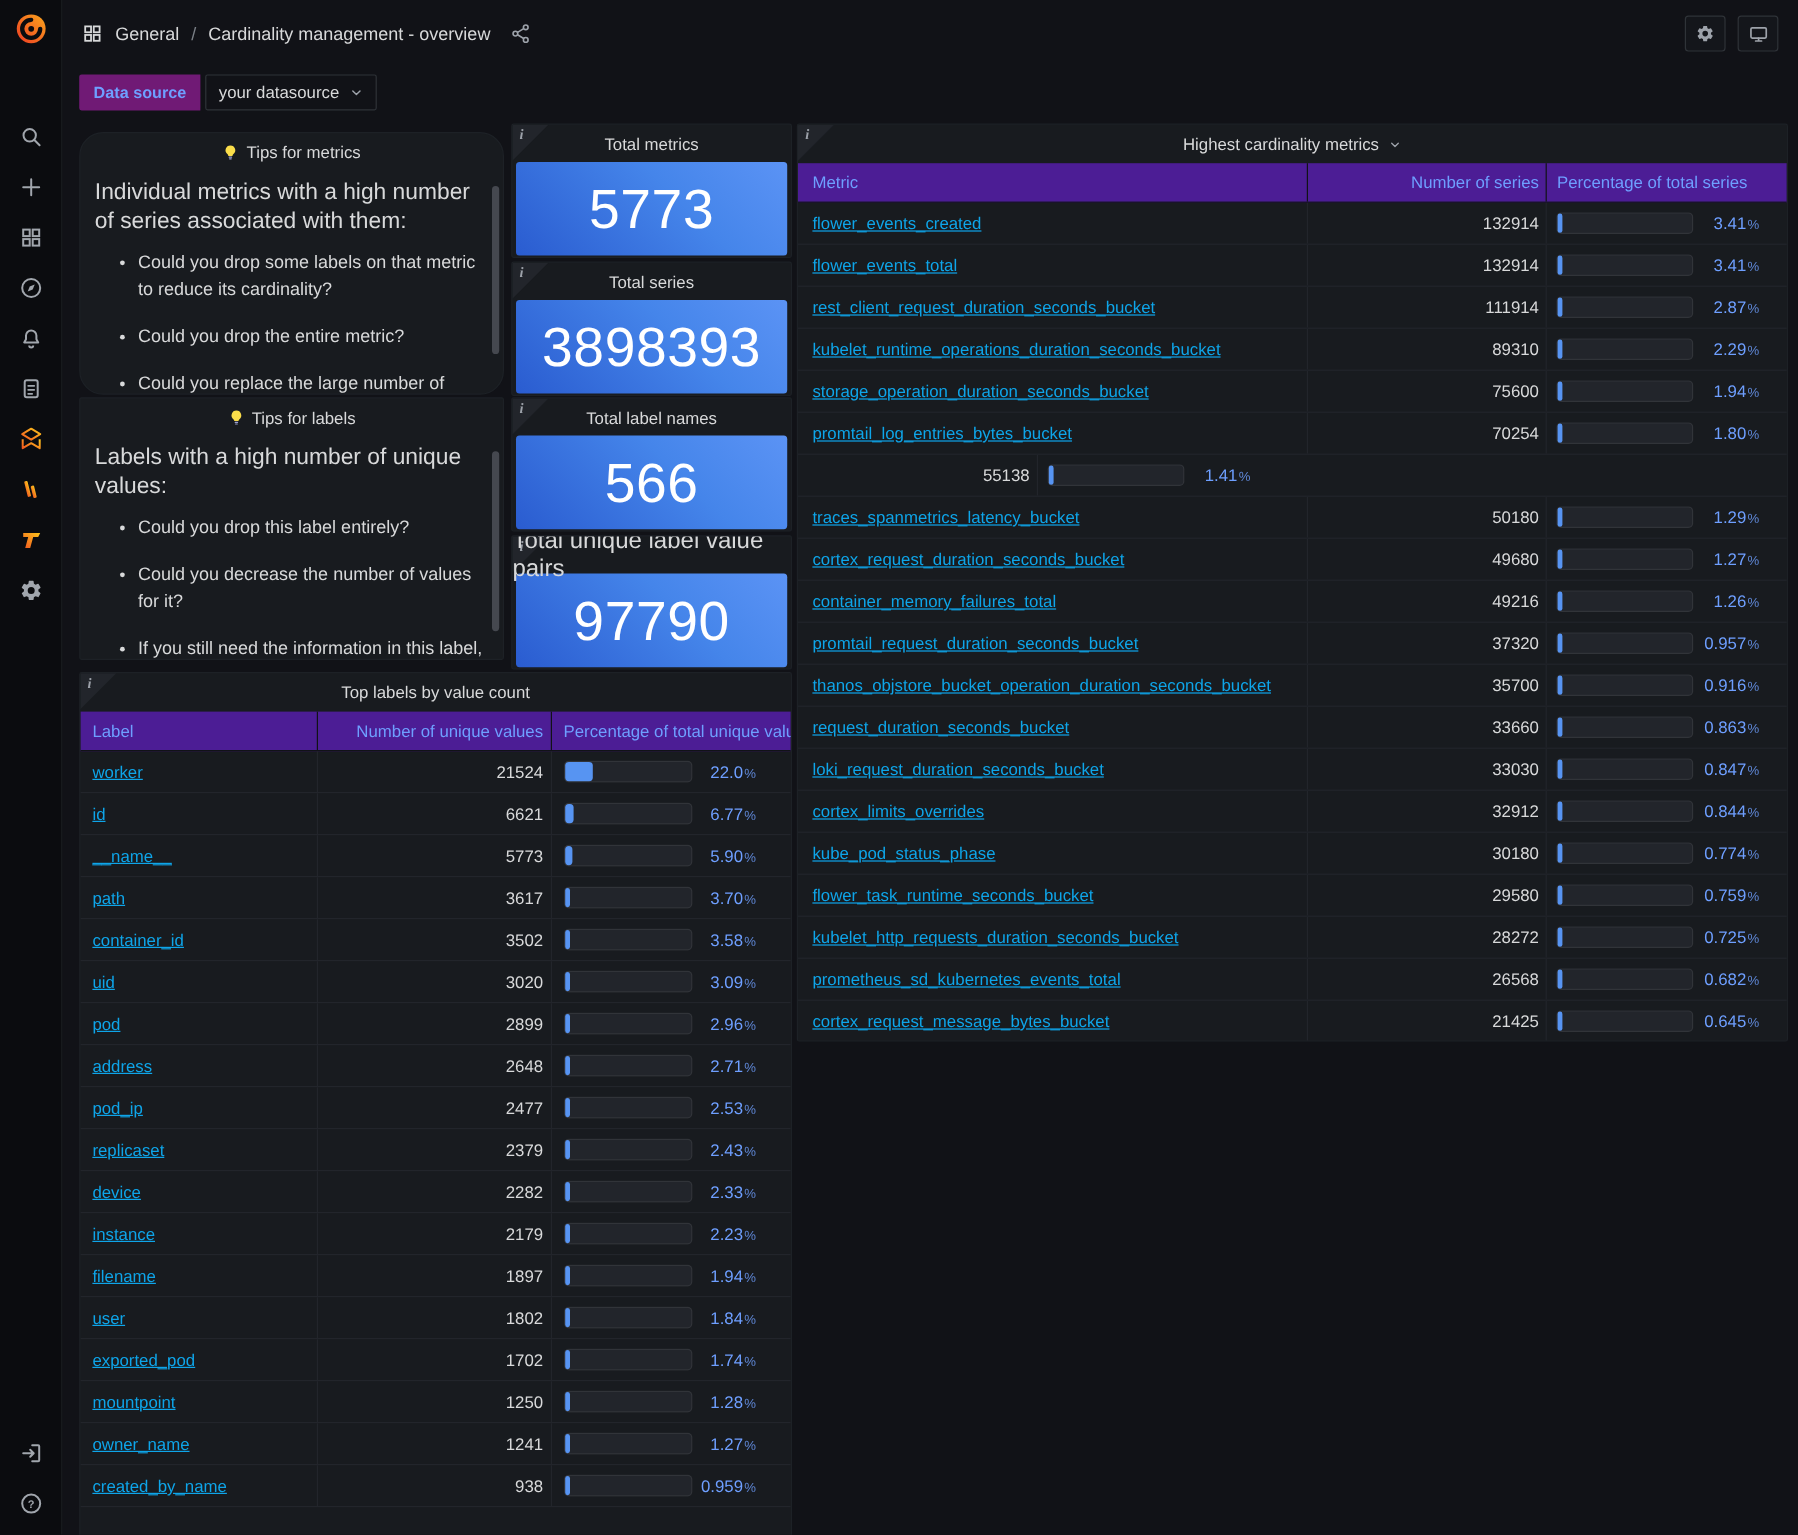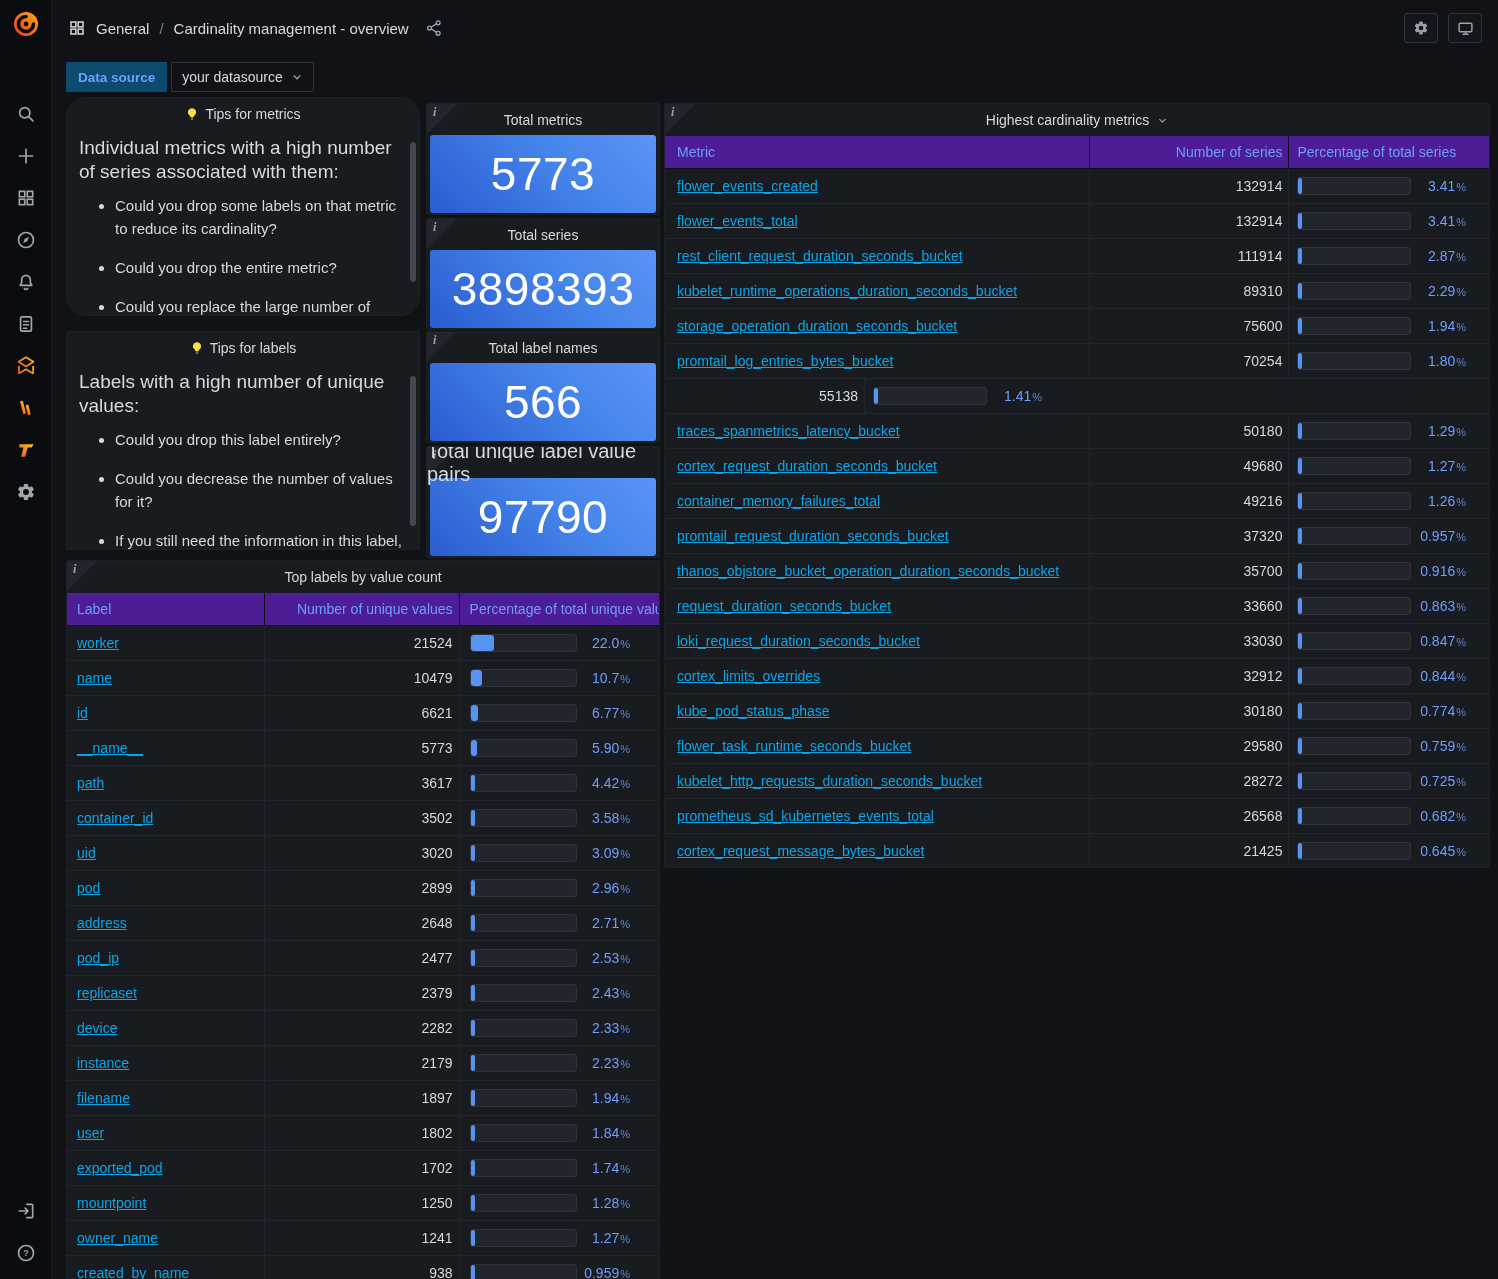--- a/index.html
+++ b/index.html
@@ -21,21 +21,21 @@
   .topnav{position:absolute;left:52px;top:0;width:1446px;height:56px;display:flex;align-items:center;padding:0 16px;}
   .crumbs{display:flex;align-items:center;gap:10px;}
   .crumb-icon svg{width:18px;height:18px;display:block;}
   .crumb{font-size:15px;color:#d8d9da;font-weight:500;cursor:pointer;white-space:nowrap;}
   .crumb-sep{color:#7b8087;font-size:15px;}
   .share-btn{margin-left:6px;cursor:pointer;display:flex;}
   .nav-right{margin-left:auto;display:flex;gap:10px;}
   .nav-btn{width:34px;height:30px;border:1px solid #2f3338;border-radius:3px;background:#14161b;display:flex;align-items:center;justify-content:center;cursor:pointer;}
   
   .submenu{position:absolute;left:66px;top:62px;display:flex;align-items:center;}
-  .ds-chip{height:30px;background:#0c4a6e;border-radius:2px 0 0 2px;display:flex;align-items:center;padding:0 12px;color:#6e9fff;font-weight:700;font-size:13.5px;}
+  .ds-chip{height:30px;background:#701a75;border-radius:2px 0 0 2px;display:flex;align-items:center;padding:0 12px;color:#6e9fff;font-weight:700;font-size:13.5px;}
   .ds-select{height:30px;margin-left:4px;border:1px solid #2f3338;border-radius:2px;display:flex;align-items:center;gap:8px;padding:0 10px;color:#d8d9da;font-size:14px;cursor:pointer;background:#111217;}
   
   .panel{position:absolute;background:#181b1f;border:1px solid #1d2126;border-radius:2px;overflow:hidden;}
   .ptitle{height:32px;display:flex;align-items:center;justify-content:center;gap:6px;font-size:14px;font-weight:500;color:#d8d9da;cursor:pointer;position:relative;}
   .corner{position:absolute;top:0;left:0;width:0;height:0;border-top:30px solid #22252b;border-right:30px solid transparent;cursor:pointer;}
   .corner .i{position:absolute;top:-29px;left:6px;font:italic bold 12px "Liberation Serif",serif;color:#9da2aa;}
   
   .tips-body{padding:6px 14px 0 12px;}
   .tips-intro{font-size:19px;line-height:24px;color:#d8d9da;}
   .tips-list{margin:10px 0 0 36px;list-style:disc;color:#9da2aa;}
@@ -223,21 +223,21 @@
   <div class="ds-select">
     <span>your datasource</span>
     <span class="ic">
         <svg width="12" height="12" viewBox="0 0 24 24">
           <path d="M6 9.5l6 6 6-6" fill="none" stroke="#9da2aa" stroke-width="2.4" stroke-linecap="round" stroke-linejoin="round"></path>
         </svg>
       </span>
   </div>
 </div>
 
-<div class="panel" style="left:66px;top:97px;width:354px;height:219px;border-radius:20px;">
+<div class="panel" style="left:66px;top:110px;width:354px;height:219px;border-radius:20px;">
   <div class="ptitle">
     <span class="ic">
         <svg width="14" height="14" viewBox="0 0 24 24">
           <path d="M12 2a7 7 0 0 0-4 12.7c.7.5 1 1.3 1 2.3h6c0-1 .3-1.8 1-2.3A7 7 0 0 0 12 2z" fill="#fadd4a"></path>
           <rect x="9.5" y="18" width="5" height="1.8" rx=".9" fill="#9aa0ce"></rect>
           <rect x="10" y="20.4" width="4" height="1.6" rx=".8" fill="#9aa0ce"></rect>
         </svg>
       </span>
     <span>Tips for metrics</span>
   </div>
@@ -329,32 +329,20 @@
         <div class="tcell c2 cnum">21524</div>
         <div class="tcell c3">
           <div class="bar">
             <div class="fill" style="width: 22%;"></div>
           </div>
           <div class="pct"><span class="pv">22.0</span><span class="ps">%</span></div>
         </div>
       </div>
       <div class="trow">
         <div class="tcell c1">
-          <a class="tlink">name</a>
-        </div>
-        <div class="tcell c2 cnum">10479</div>
-        <div class="tcell c3">
-          <div class="bar">
-            <div class="fill" style="width: 10.7%;"></div>
-          </div>
-          <div class="pct"><span class="pv">10.7</span><span class="ps">%</span></div>
-        </div>
-      </div>
-      <div class="trow">
-        <div class="tcell c1">
           <a class="tlink">id</a>
         </div>
         <div class="tcell c2 cnum">6621</div>
         <div class="tcell c3">
           <div class="bar">
             <div class="fill" style="width: 6.77%;"></div>
           </div>
           <div class="pct"><span class="pv">6.77</span><span class="ps">%</span></div>
         </div>
       </div>
@@ -372,21 +360,21 @@
       </div>
       <div class="trow">
         <div class="tcell c1">
           <a class="tlink">path</a>
         </div>
         <div class="tcell c2 cnum">3617</div>
         <div class="tcell c3">
           <div class="bar">
             <div class="fill" style="width: 3.7%;"></div>
           </div>
-          <div class="pct"><span class="pv">4.42</span><span class="ps">%</span></div>
+          <div class="pct"><span class="pv">3.70</span><span class="ps">%</span></div>
         </div>
       </div>
       <div class="trow">
         <div class="tcell c1">
           <a class="tlink">container_id</a>
         </div>
         <div class="tcell c2 cnum">3502</div>
         <div class="tcell c3">
           <div class="bar">
             <div class="fill" style="width: 3.58%;"></div>

